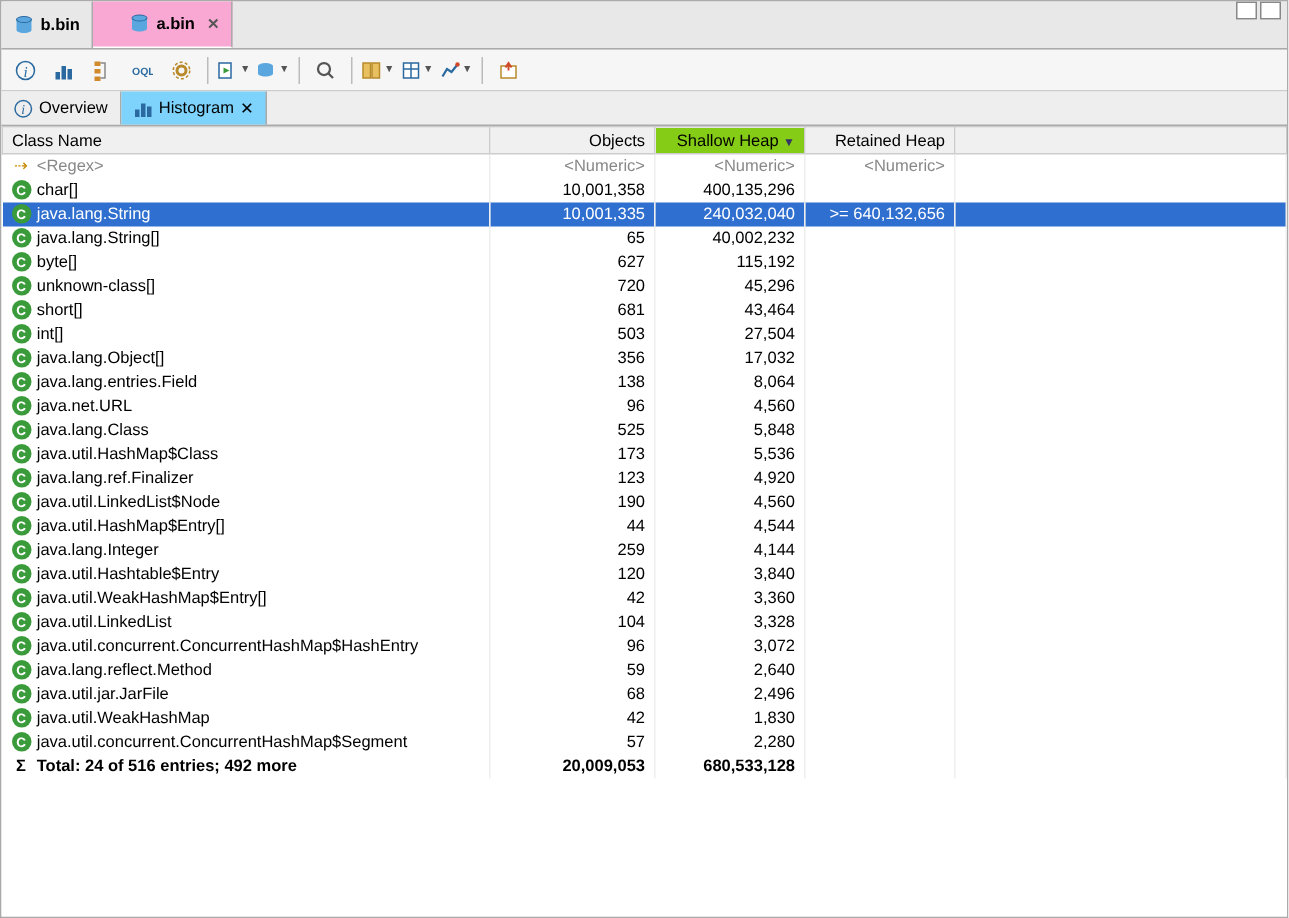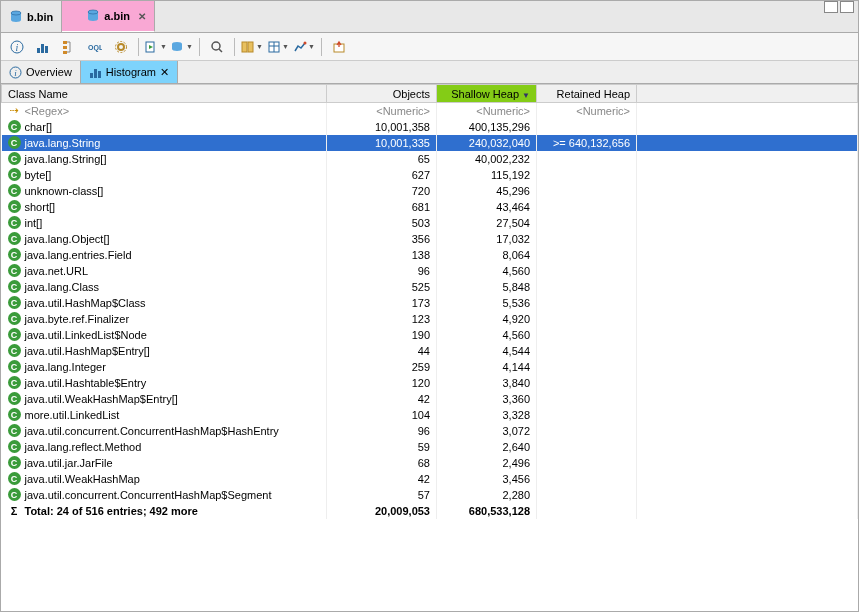--- a/index.html
+++ b/index.html
@@ -344,21 +344,21 @@
             </td>
             <td class="num">173</td>
             <td class="num">5,536</td>
             <td class="num"></td>
             <td></td>
           </tr>
           <tr>
             <td>
               <span class="class-cell">
                 <span class="c-icon">C</span>
-                <span>java.byte.ref.Finalizer</span>
+                <span>java.lang.ref.Finalizer</span>
               </span>
             </td>
             <td class="num">123</td>
             <td class="num">4,920</td>
             <td class="num"></td>
             <td></td>
           </tr>
           <tr>
             <td>
               <span class="class-cell">
@@ -416,21 +416,21 @@
             </td>
             <td class="num">42</td>
             <td class="num">3,360</td>
             <td class="num"></td>
             <td></td>
           </tr>
           <tr>
             <td>
               <span class="class-cell">
                 <span class="c-icon">C</span>
-                <span>more.util.LinkedList</span>
+                <span>java.util.LinkedList</span>
               </span>
             </td>
             <td class="num">104</td>
             <td class="num">3,328</td>
             <td class="num"></td>
             <td></td>
           </tr>
           <tr>
             <td>
               <span class="class-cell">
@@ -468,21 +468,21 @@
             <td></td>
           </tr>
           <tr>
             <td>
               <span class="class-cell">
                 <span class="c-icon">C</span>
                 <span>java.util.WeakHashMap</span>
               </span>
             </td>
             <td class="num">42</td>
-            <td class="num">3,456</td>
+            <td class="num">1,830</td>
             <td class="num"></td>
             <td></td>
           </tr>
           <tr>
             <td>
               <span class="class-cell">
                 <span class="c-icon">C</span>
                 <span>java.util.concurrent.ConcurrentHashMap$Segment</span>
               </span>
             </td>

